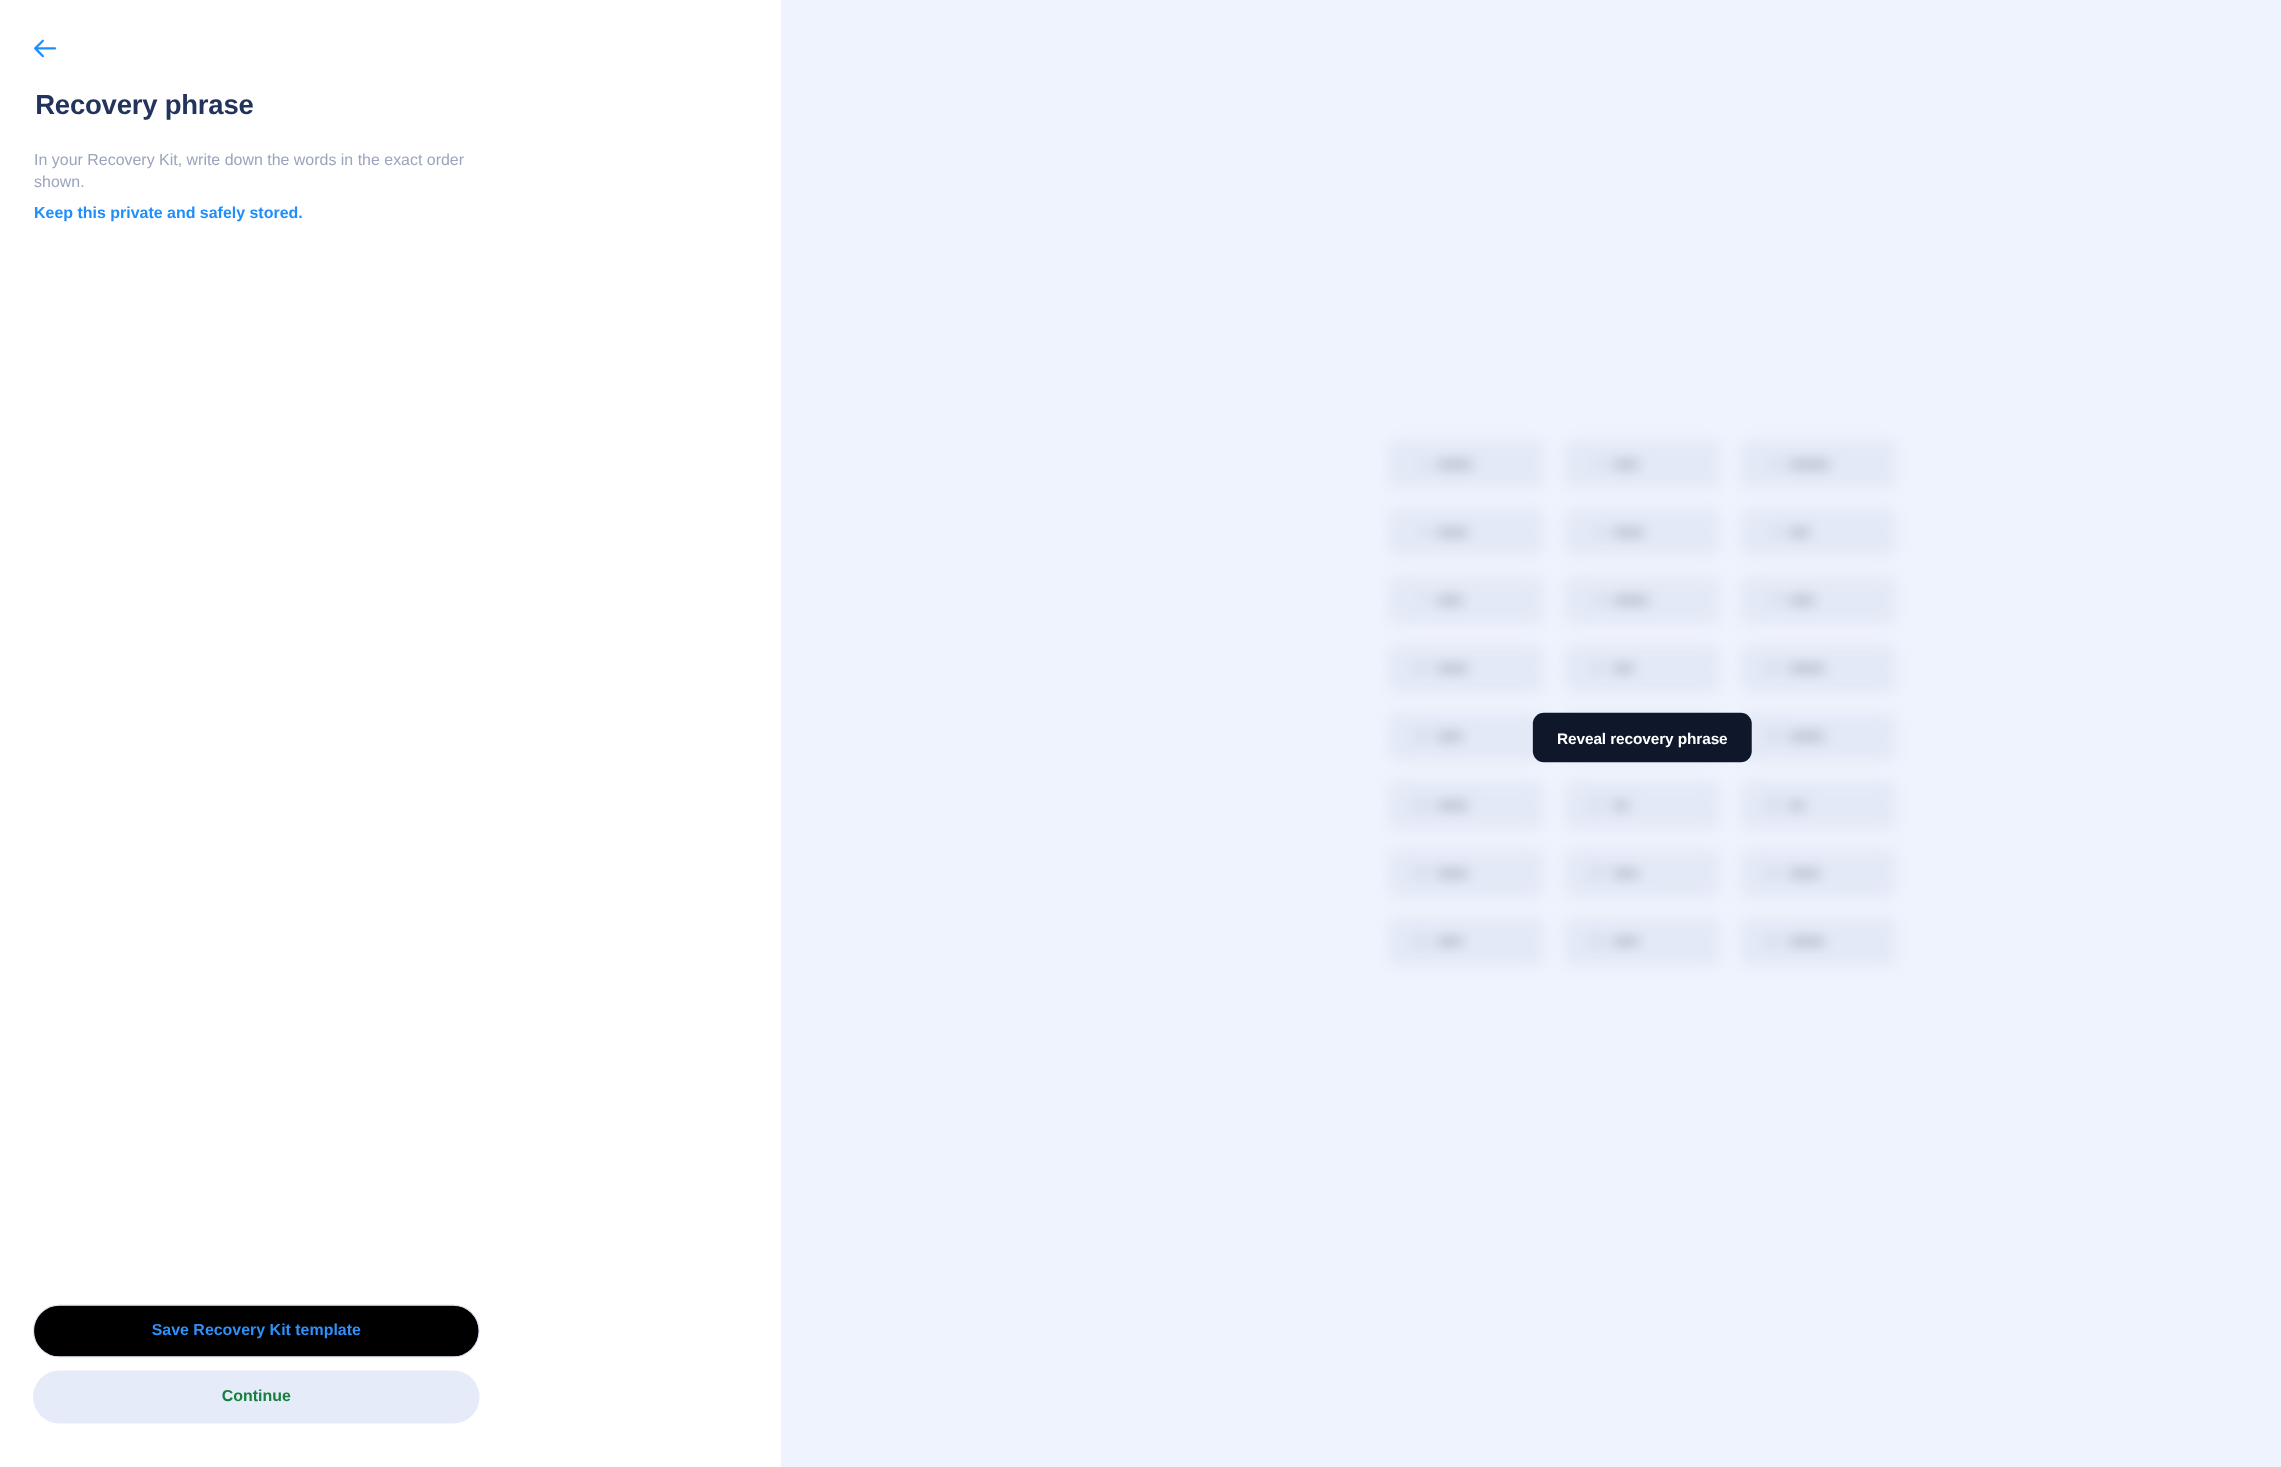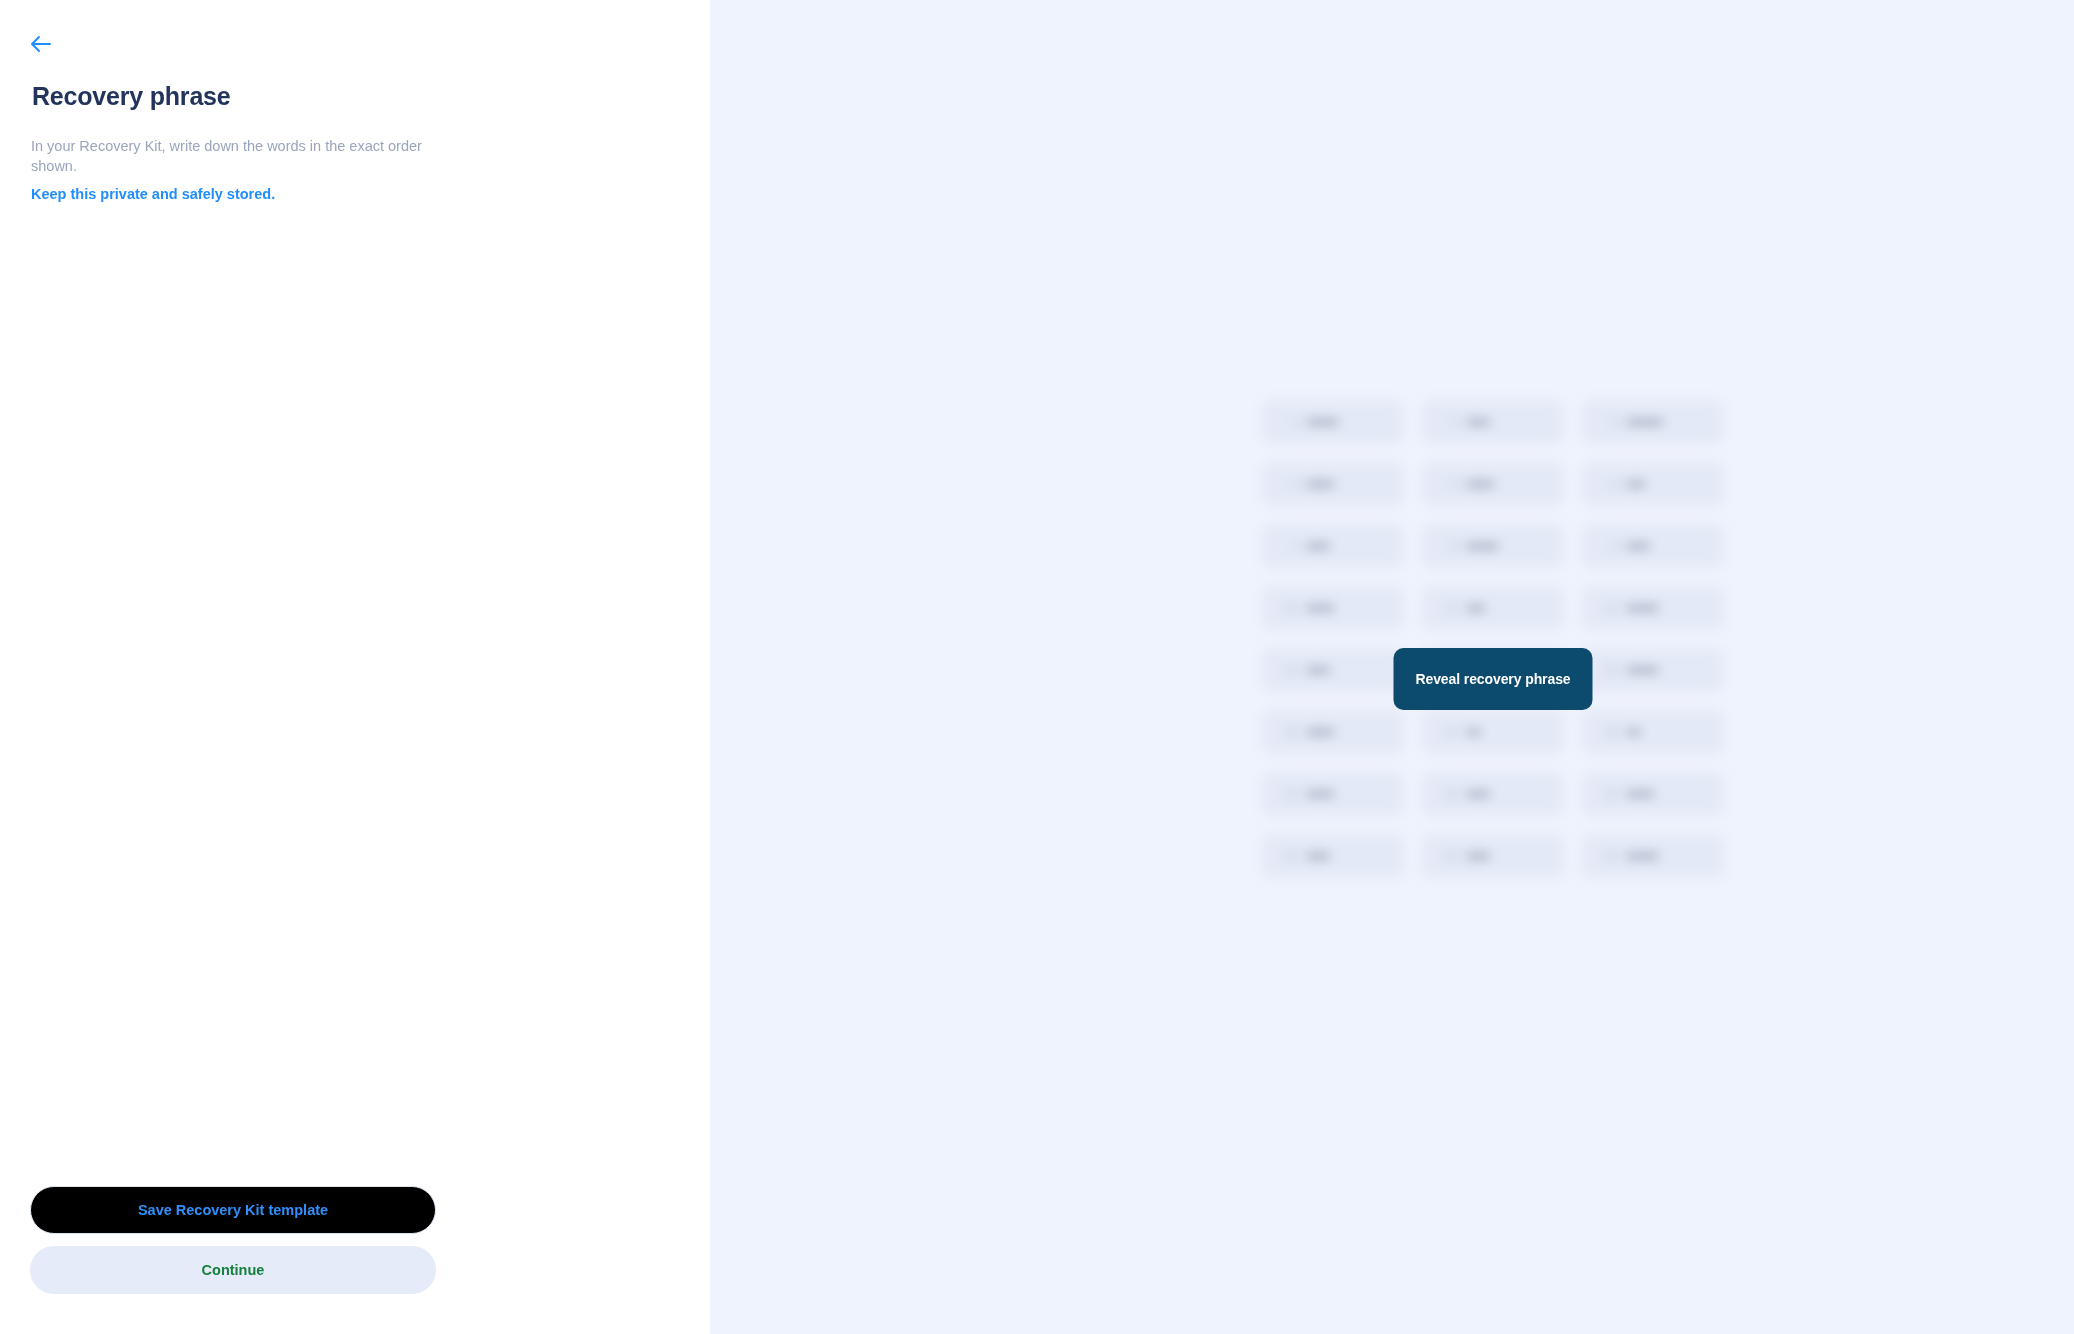--- a/index.html
+++ b/index.html
@@ -173,25 +173,25 @@
     color: #3c4a63;
     font-weight: 600;
     letter-spacing: 0.1px;
   }
 
   .reveal-button {
     position: absolute;
     left: 50%;
     top: 248px;
     transform: translateX(-50%);
-    height: 62px;
+    height: 45px;
     padding: 0 22px;
     border: none;
     border-radius: 10px;
-    background: #0c4a6e;
+    background: #0f172a;
     color: #ffffff;
     font-size: 14px;
     font-weight: 700;
     font-family: "Liberation Sans", sans-serif;
     letter-spacing: -0.1px;
     cursor: pointer;
     white-space: nowrap;
     display: flex;
     align-items: center;
     justify-content: center;

